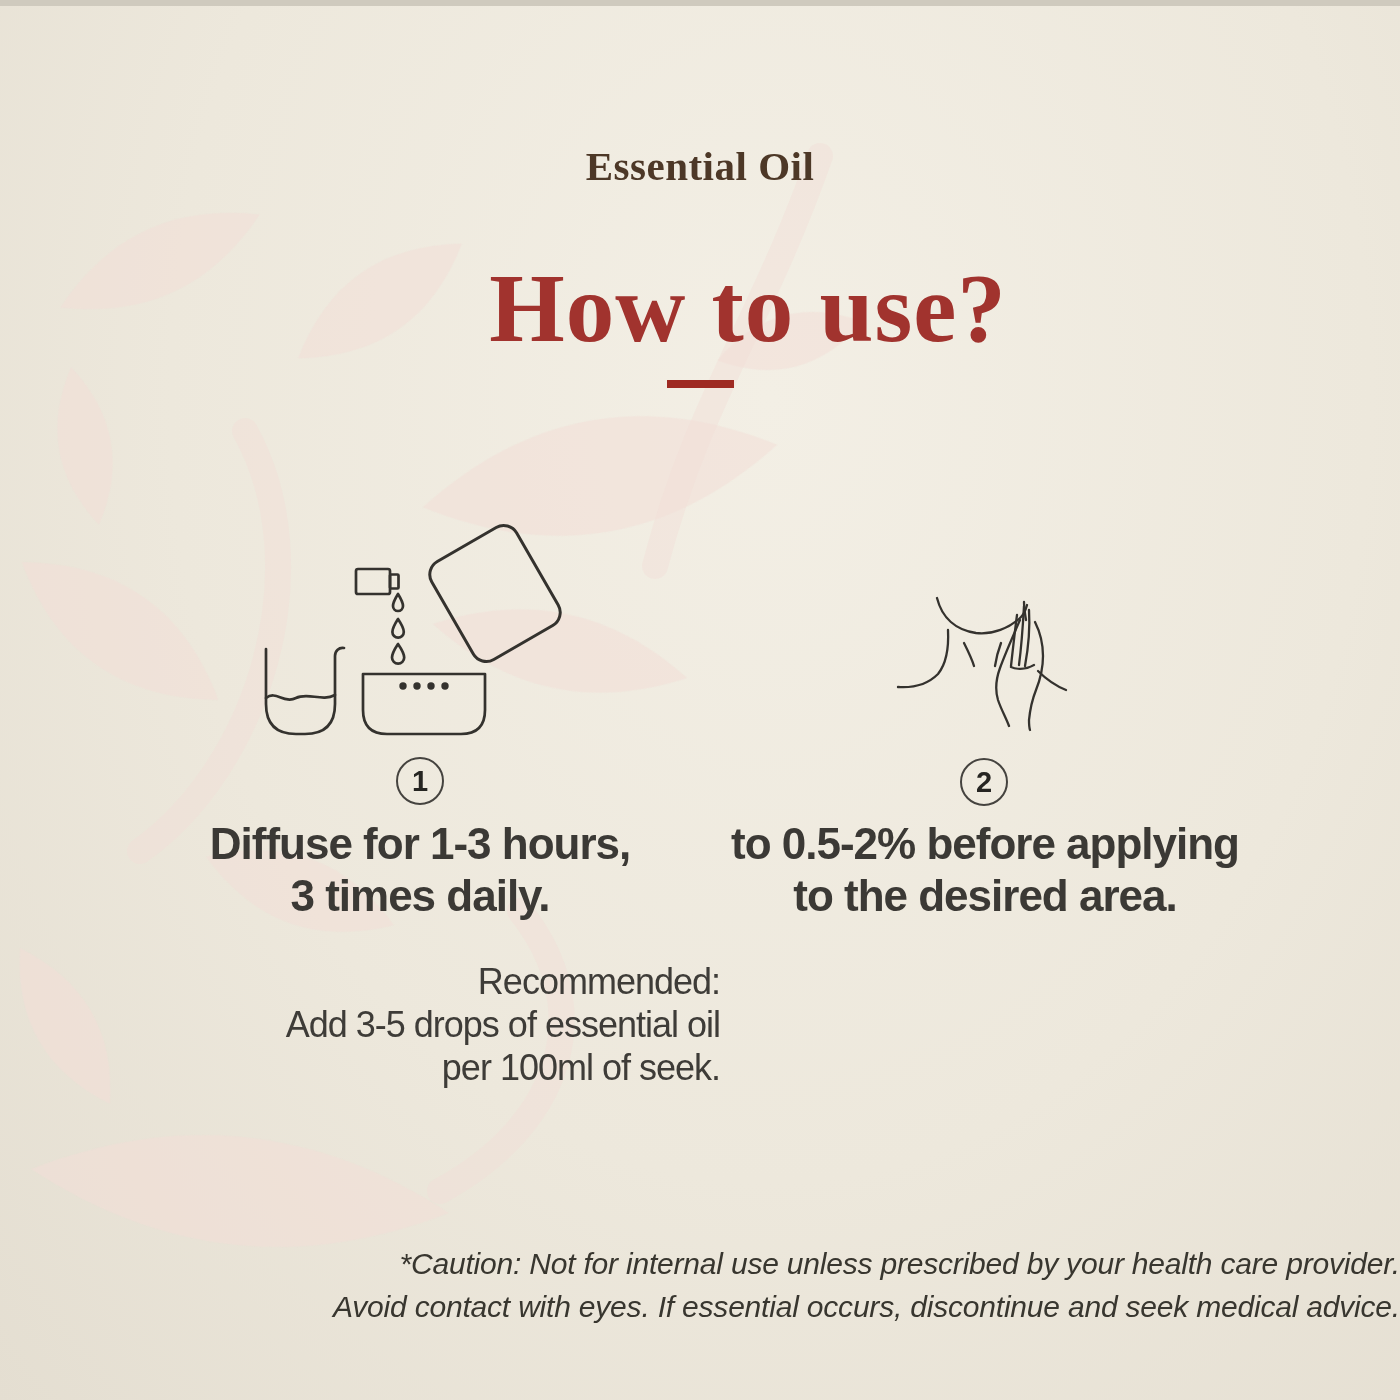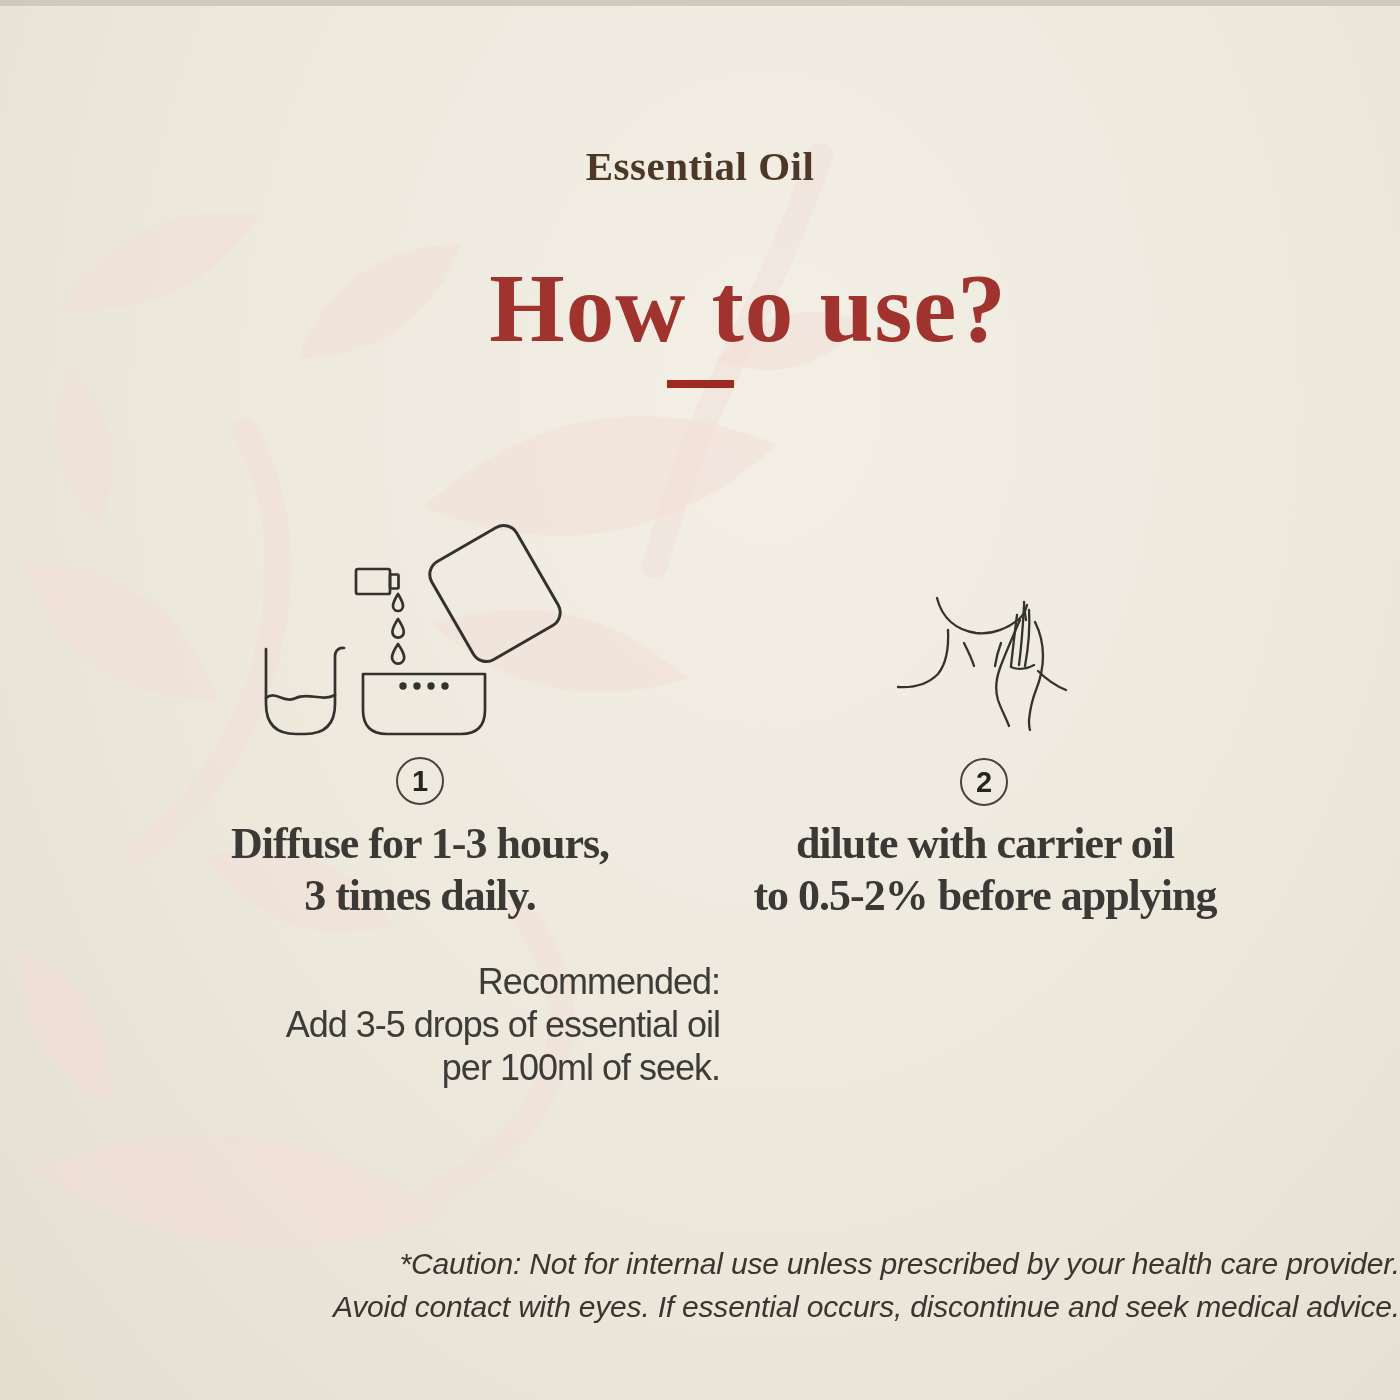--- a/index.html
+++ b/index.html
@@ -38,21 +38,20 @@
     border:2px solid #45433f;box-sizing:border-box;
     display:flex;align-items:center;justify-content:center;
     font-weight:700;font-size:29px;color:#262522;
   }
   .badge-1{left:396px;top:751px;}
   .badge-2{left:960px;top:752px;}
   .step-heading{
     position:absolute;width:600px;text-align:center;
     font-weight:700;font-size:44px;line-height:52px;letter-spacing:-1px;
     color:#3b3935;
-    font-family:Liberation Serif, serif;
   }
   .heading-1{left:120px;top:812px;}
   .heading-2{left:685px;top:812px;}
   .step-note{
     position:absolute;width:600px;text-align:right;
     font-size:36px;line-height:43px;letter-spacing:-1px;
     color:#3e3c38;
   }
   .note-1{left:120px;top:954px;}
   .caution{
@@ -150,22 +149,22 @@
     <div>Diffuse for 1-3 hours,</div>
     <div>3 times daily.</div>
   </div>
   <div class="step-note note-1">
     <div>Recommended:</div>
     <div>Add 3-5 drops of essential oil</div>
     <div>per 100ml of seek.</div>
   </div>
 
   <div class="step-heading heading-2">
-    <div>dilute with carrier oil</div>
     <div>to 0.5-2% before applying</div>
+    <div>to the desired area.</div>
   </div>
 
   <footer class="caution">
     <div>*Caution: Not for internal use unless prescribed by your health care provider.</div>
     <div>Avoid contact with eyes. If essential occurs, discontinue and seek medical advice.</div>
   </footer>
 
 </div>
 
 </body></html>

